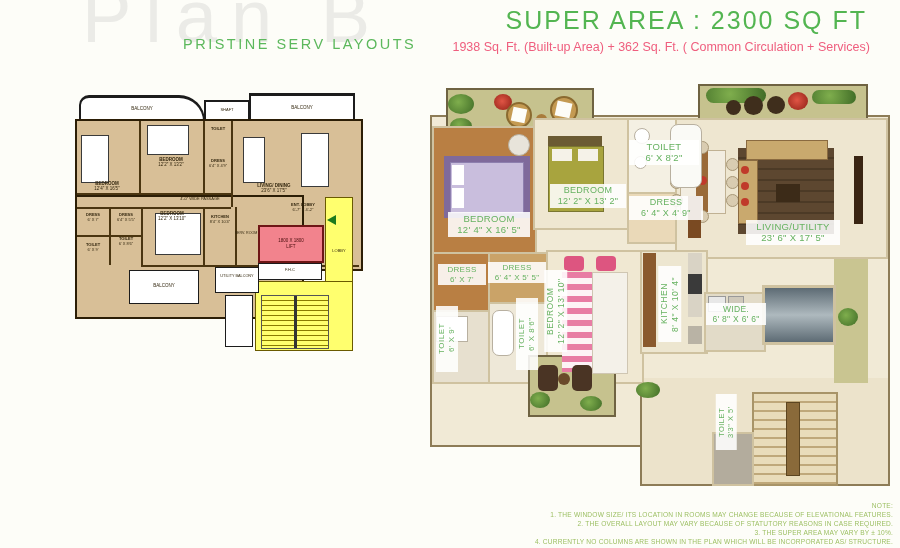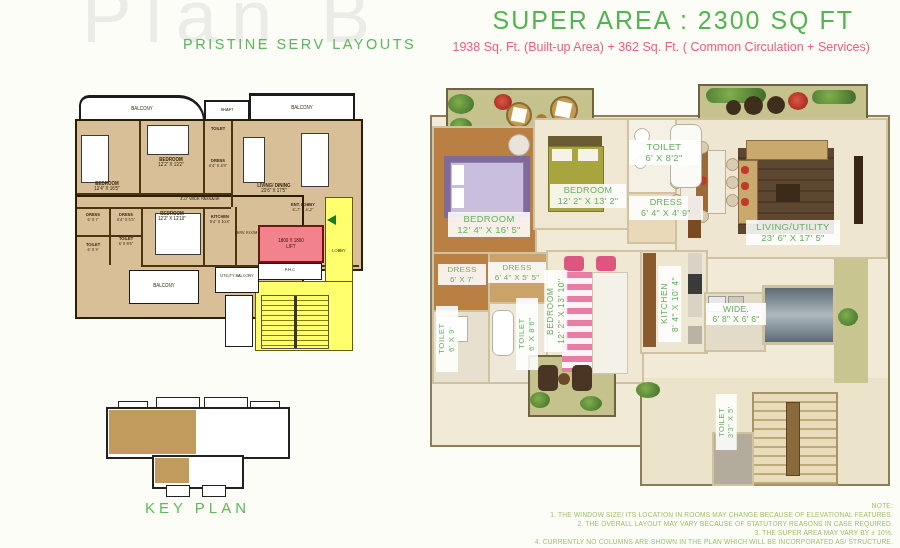--- a/index.html
+++ b/index.html
@@ -2,21 +2,21 @@
 <html><head>
 <meta charset="utf-8">
 <style>
   html,body{margin:0;padding:0;background:#ffffff;}
   .canvas{position:relative;width:900px;height:548px;background:#fdfdf8;overflow:hidden;
           font-family:"Liberation Sans",sans-serif;}
   
   .watermark{position:absolute;left:82px;top:-26px;font-size:74px;letter-spacing:14px;
              color:#ebebe7;font-weight:400;white-space:nowrap;}
   .brand{position:absolute;left:183px;top:36px;font-size:14.5px;letter-spacing:2.5px;color:#5cb85c;}
-  .superarea{position:absolute;right:46px;top:6px;font-size:25px;letter-spacing:2px;color:#53b551;white-space:nowrap;}
+  .superarea{position:absolute;right:33px;top:6px;font-size:25px;letter-spacing:2px;color:#53b551;white-space:nowrap;}
   .breakdown{position:absolute;right:30px;top:40px;font-size:12.5px;color:#ef5e7e;white-space:nowrap;}
   
   .lplan{position:absolute;left:75px;top:85px;width:316px;height:278px;}
   .lp-room{position:absolute;background:#fff;border:2px solid #1c1c1c;}
   .lp-body{position:absolute;background:#d8bf97;border:2.5px solid #2c1e06;}
   .wall{position:absolute;background:#4a3510;}
   .furn{position:absolute;background:#fff;border:1px solid #3a3a3a;}
   .tl{position:absolute;color:#33270f;text-align:center;line-height:1.15;font-size:4.5px;}
   .tl b{display:block;font-weight:bold;}
   .tl i{display:block;font-style:normal;}
@@ -161,33 +161,20 @@
         <i>6' X 8'6"</i>
       </div>
     <div class="tl" style="left:206px;top:118px;width:44px;font-size:4px;">
         <b>ENT. LOBBY</b>
         <i>6'-7" X 4'-2"</i>
       </div>
     <div class="tl" style="left:158px;top:146px;width:26px;font-size:3.6px;">SERV. ROOM</div>
     <div class="tl" style="left:251px;top:164px;width:26px;font-size:4px;">LOBBY</div>
   </div>
 
-  <div class="kplan">
-    <div class="kp" style="left:18px;top:8px;width:28px;height:10px;"></div>
-    <div class="kp" style="left:56px;top:4px;width:42px;height:12px;"></div>
-    <div class="kp" style="left:104px;top:4px;width:42px;height:12px;"></div>
-    <div class="kp" style="left:150px;top:8px;width:28px;height:10px;"></div>
-    <div class="kp" style="left:6px;top:14px;width:180px;height:48px;border-width:2px;"></div>
-    <div class="kp-tan" style="left:9px;top:17px;width:87px;height:44px;"></div>
-    <div class="kp" style="left:52px;top:62px;width:88px;height:30px;border-width:2px;"></div>
-    <div class="kp-tan" style="left:55px;top:65px;width:34px;height:25px;"></div>
-    <div class="kp" style="left:66px;top:92px;width:22px;height:10px;"></div>
-    <div class="kp" style="left:102px;top:92px;width:22px;height:10px;"></div>
-    <div class="kp-caption">KEY PLAN</div>
-  </div>
 
   <div class="rplan">
 
     <div class="base" style="left:0;top:55px;width:456px;height:328px;"></div>
     <div class="base" style="left:210px;top:318px;width:246px;height:106px;border-top:none;background:#ece3cb;"></div>
     <div style="position:absolute;left:404px;top:195px;width:34px;height:128px;background:#c9c591;"></div>
 
     <div class="terr" style="left:16px;top:28px;width:144px;height:66px;"></div>
     <div class="terr" style="left:268px;top:24px;width:166px;height:70px;"></div>
     <div class="bush" style="left:18px;top:34px;width:26px;height:20px;"></div>

